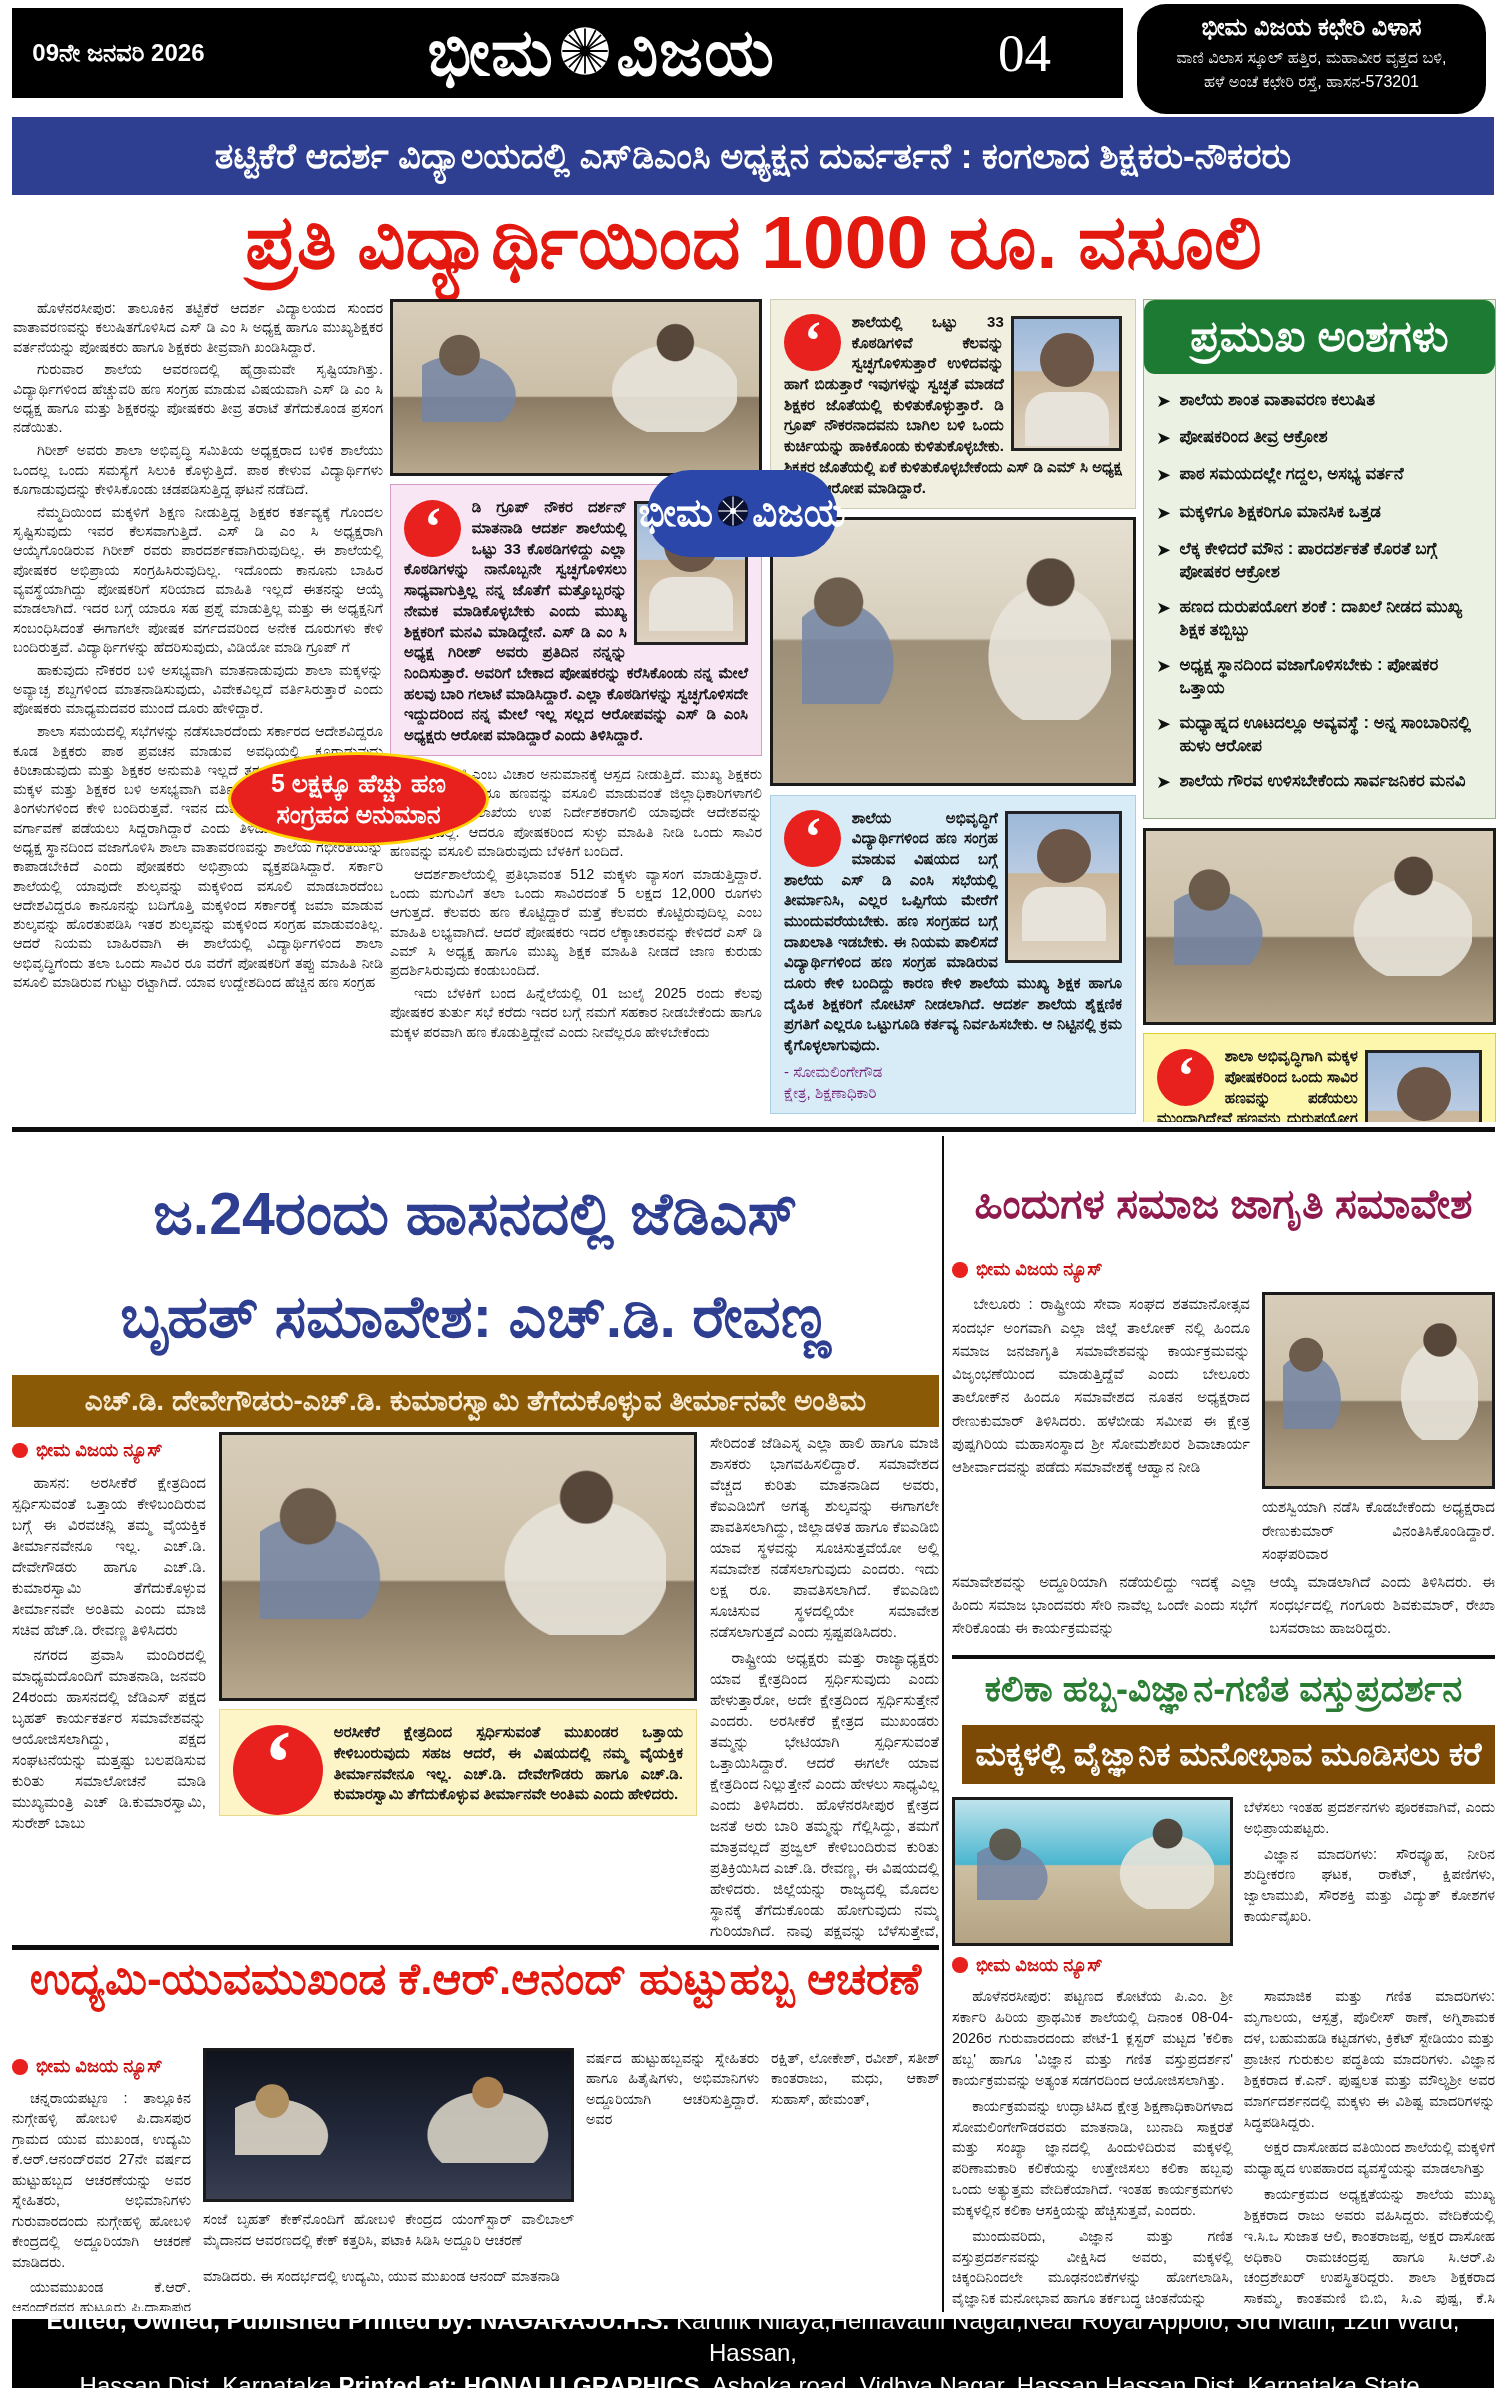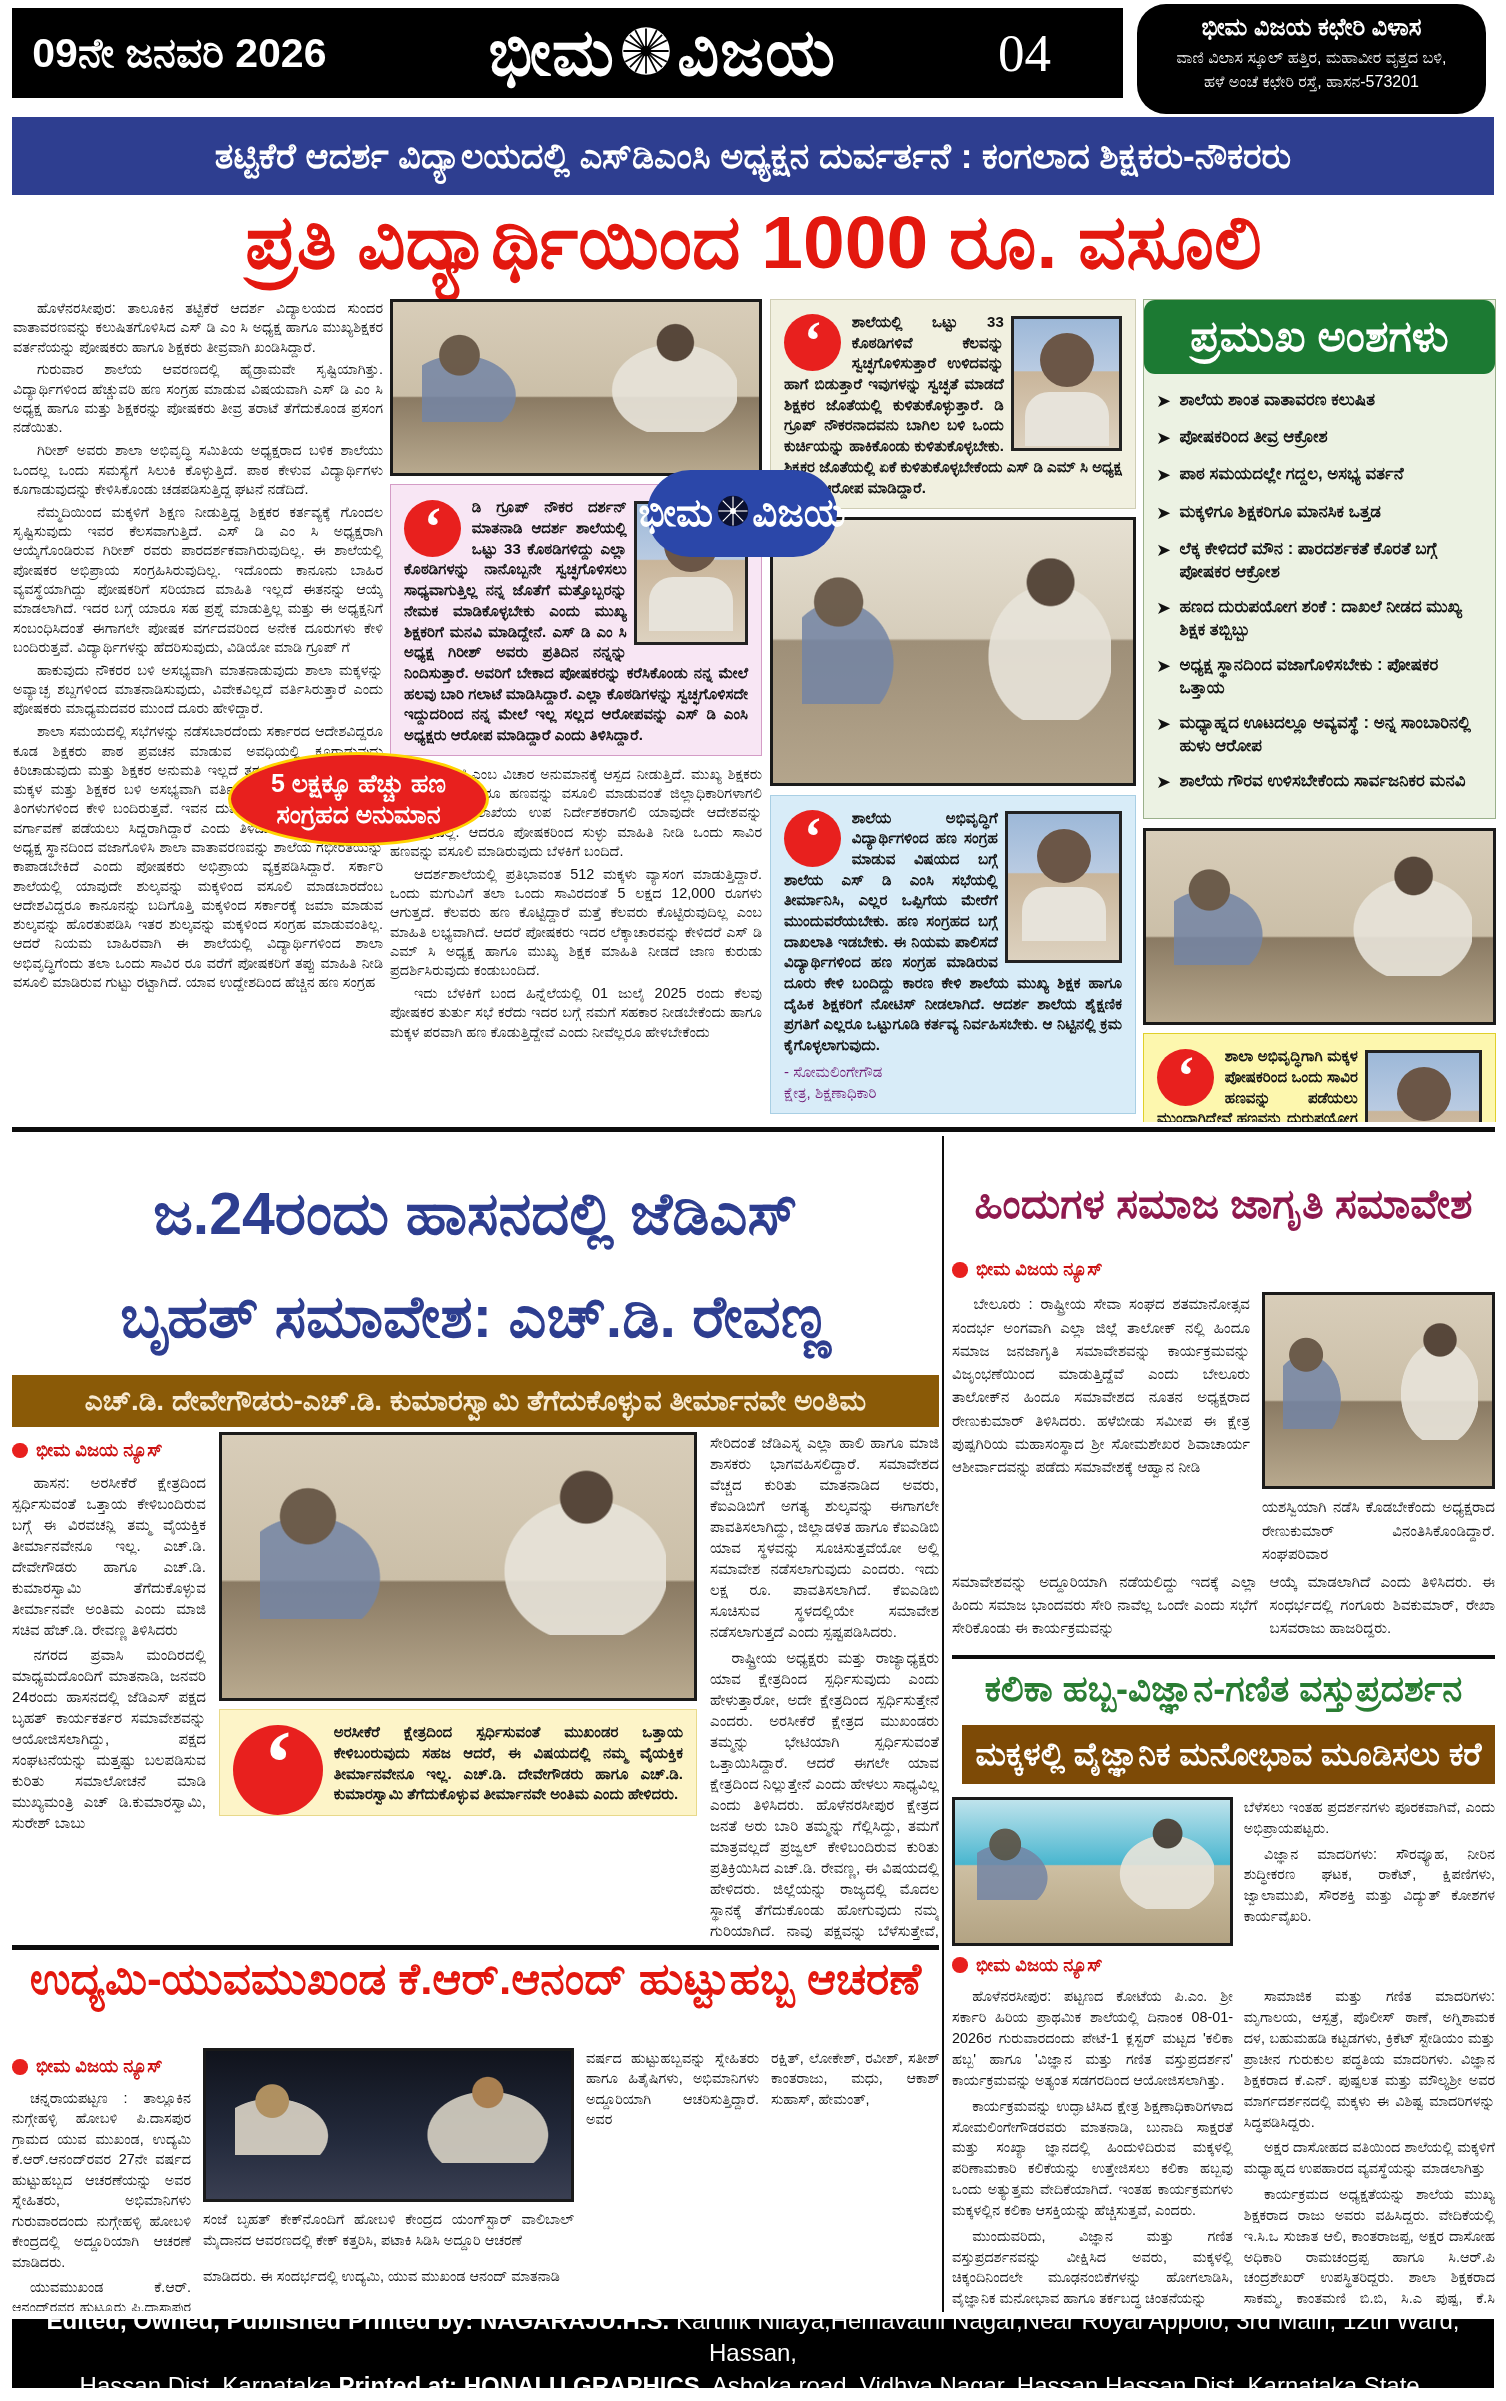--- a/index.html
+++ b/index.html
@@ -2,21 +2,21 @@
 <html style="font-size:9.6px"><head>
 <meta charset="utf-8">
 <style>
   html,body{margin:0;padding:0;background:#ffffff;}
   body{font-family:"Liberation Sans","DejaVu Sans",sans-serif;color:#111;}
   .page{position:relative;width:1507px;height:2401px;background:#fff;overflow:hidden;}
   .abs{position:absolute;}
   
   .hdr-bar{left:12px;top:8.4px;width:1111px;height:90px;background:#000;color:#fff;
     display:flex;align-items:center;justify-content:space-between;}
-  .hdr-date{font-size:41px;font-weight:bold;padding-left:20.3px;white-space:nowrap;}
+  .hdr-date{font-size:24px;font-weight:bold;padding-left:20.3px;white-space:nowrap;}
   .hdr-mast{font-size:65px;font-weight:bold;display:flex;align-items:center;gap:6px;letter-spacing:1.2px;}
   .hdr-page{font-size:53px;font-family:"Liberation Serif","DejaVu Serif",serif;padding-right:72px;}
   .chakra{display:inline-block;}
   .addr-box{left:1137px;top:3.6px;width:349px;height:110px;background:#000;color:#fff;border-radius:29px;
     text-align:center;padding-top:9.6px;box-sizing:border-box;}
   .addr-title{font-size:24px;font-weight:bold;margin-bottom:4.8px;}
   .addr-line{font-size:16px;line-height:1.5;}
   
   .kicker{left:12px;top:117px;width:1482px;height:78px;background:#2e3e90;color:#fff;
     display:flex;align-items:center;justify-content:center;font-size:35px;font-weight:bold;text-align:center;}
@@ -354,21 +354,21 @@
           <span>ಭೀಮ ವಿಜಯ ನ್ಯೂಸ್</span>
         </div>
       </div>
       <div>
         <p class="noind">ಬೆಳೆಸಲು ಇಂತಹ ಪ್ರದರ್ಶನಗಳು ಪೂರಕವಾಗಿವೆ, ಎಂದು ಅಭಿಪ್ರಾಯಪಟ್ಟರು.</p>
         <p>ವಿಜ್ಞಾನ ಮಾದರಿಗಳು: ಸೌರವ್ಯೂಹ, ನೀರಿನ ಶುದ್ಧೀಕರಣ ಘಟಕ, ರಾಕೆಟ್, ಕ್ಷಿಪಣಿಗಳು, ಜ್ವಾಲಾಮುಖಿ, ಸೌರಶಕ್ತಿ ಮತ್ತು ವಿದ್ಯುತ್ ಕೋಶಗಳ ಕಾರ್ಯವೈಖರಿ.</p>
       </div>
     </div>
     <div class="kal-row">
       <div style="flex:0 0 281px;">
-        <p>ಹೊಳೆನರಸೀಪುರ: ಪಟ್ಟಣದ ಕೋಟೆಯ ಪಿ.ಎಂ. ಶ್ರೀ ಸರ್ಕಾರಿ ಹಿರಿಯ ಪ್ರಾಥಮಿಕ ಶಾಲೆಯಲ್ಲಿ ದಿನಾಂಕ 08-01-2026ರ ಗುರುವಾರದಂದು ಪೇಟೆ-1 ಕ್ಲಸ್ಟರ್ ಮಟ್ಟದ 'ಕಲಿಕಾ ಹಬ್ಬ' ಹಾಗೂ 'ವಿಜ್ಞಾನ ಮತ್ತು ಗಣಿತ ವಸ್ತುಪ್ರದರ್ಶನ' ಕಾರ್ಯಕ್ರಮವನ್ನು ಅತ್ಯಂತ ಸಡಗರದಿಂದ ಆಯೋಜಿಸಲಾಗಿತ್ತು.</p>
+        <p>ಹೊಳೆನರಸೀಪುರ: ಪಟ್ಟಣದ ಕೋಟೆಯ ಪಿ.ಎಂ. ಶ್ರೀ ಸರ್ಕಾರಿ ಹಿರಿಯ ಪ್ರಾಥಮಿಕ ಶಾಲೆಯಲ್ಲಿ ದಿನಾಂಕ 08-04-2026ರ ಗುರುವಾರದಂದು ಪೇಟೆ-1 ಕ್ಲಸ್ಟರ್ ಮಟ್ಟದ 'ಕಲಿಕಾ ಹಬ್ಬ' ಹಾಗೂ 'ವಿಜ್ಞಾನ ಮತ್ತು ಗಣಿತ ವಸ್ತುಪ್ರದರ್ಶನ' ಕಾರ್ಯಕ್ರಮವನ್ನು ಅತ್ಯಂತ ಸಡಗರದಿಂದ ಆಯೋಜಿಸಲಾಗಿತ್ತು.</p>
         <p>ಕಾರ್ಯಕ್ರಮವನ್ನು ಉದ್ಘಾಟಿಸಿದ ಕ್ಷೇತ್ರ ಶಿಕ್ಷಣಾಧಿಕಾರಿಗಳಾದ ಸೋಮಲಿಂಗೇಗೌಡರವರು ಮಾತನಾಡಿ, ಬುನಾದಿ ಸಾಕ್ಷರತೆ ಮತ್ತು ಸಂಖ್ಯಾ ಜ್ಞಾನದಲ್ಲಿ ಹಿಂದುಳಿದಿರುವ ಮಕ್ಕಳಲ್ಲಿ ಪರಿಣಾಮಕಾರಿ ಕಲಿಕೆಯನ್ನು ಉತ್ತೇಜಿಸಲು ಕಲಿಕಾ ಹಬ್ಬವು ಒಂದು ಅತ್ಯುತ್ತಮ ವೇದಿಕೆಯಾಗಿದೆ. ಇಂತಹ ಕಾರ್ಯಕ್ರಮಗಳು ಮಕ್ಕಳಲ್ಲಿನ ಕಲಿಕಾ ಆಸಕ್ತಿಯನ್ನು ಹೆಚ್ಚಿಸುತ್ತವೆ, ಎಂದರು.</p>
         <p>ಮುಂದುವರಿದು, ವಿಜ್ಞಾನ ಮತ್ತು ಗಣಿತ ವಸ್ತುಪ್ರದರ್ಶನವನ್ನು ವೀಕ್ಷಿಸಿದ ಅವರು, ಮಕ್ಕಳಲ್ಲಿ ಚಿಕ್ಕಂದಿನಿಂದಲೇ ಮೂಢನಂಬಿಕೆಗಳನ್ನು ಹೋಗಲಾಡಿಸಿ, ವೈಜ್ಞಾನಿಕ ಮನೋಭಾವ ಹಾಗೂ ತರ್ಕಬದ್ಧ ಚಿಂತನೆಯನ್ನು</p>
       </div>
       <div style="flex:1 1 auto;">
         <p>ಸಾಮಾಜಿಕ ಮತ್ತು ಗಣಿತ ಮಾದರಿಗಳು: ಮೃಗಾಲಯ, ಆಸ್ಪತ್ರೆ, ಪೊಲೀಸ್ ಠಾಣೆ, ಅಗ್ನಿಶಾಮಕ ದಳ, ಬಹುಮಹಡಿ ಕಟ್ಟಡಗಳು, ಕ್ರಿಕೆಟ್ ಸ್ಟೇಡಿಯಂ ಮತ್ತು ಪ್ರಾಚೀನ ಗುರುಕುಲ ಪದ್ಧತಿಯ ಮಾದರಿಗಳು. ವಿಜ್ಞಾನ ಶಿಕ್ಷಕರಾದ ಕೆ.ಎನ್. ಪುಷ್ಪಲತ ಮತ್ತು ಮೌಲ್ಯಶ್ರೀ ಅವರ ಮಾರ್ಗದರ್ಶನದಲ್ಲಿ ಮಕ್ಕಳು ಈ ವಿಶಿಷ್ಟ ಮಾದರಿಗಳನ್ನು ಸಿದ್ಧಪಡಿಸಿದ್ದರು.</p>
         <p>ಅಕ್ಷರ ದಾಸೋಹದ ವತಿಯಿಂದ ಶಾಲೆಯಲ್ಲಿ ಮಕ್ಕಳಿಗೆ ಮಧ್ಯಾಹ್ನದ ಉಪಹಾರದ ವ್ಯವಸ್ಥೆಯನ್ನು ಮಾಡಲಾಗಿತ್ತು</p>
         <p>ಕಾರ್ಯಕ್ರಮದ ಅಧ್ಯಕ್ಷತೆಯನ್ನು ಶಾಲೆಯ ಮುಖ್ಯ ಶಿಕ್ಷಕರಾದ ರಾಜು ಅವರು ವಹಿಸಿದ್ದರು. ವೇದಿಕೆಯಲ್ಲಿ ಇ.ಸಿ.ಒ ಸುಜಾತ ಆಲಿ, ಕಾಂತರಾಜಪ್ಪ, ಅಕ್ಷರ ದಾಸೋಹ ಅಧಿಕಾರಿ ರಾಮಚಂದ್ರಪ್ಪ ಹಾಗೂ ಸಿ.ಆರ್.ಪಿ ಚಂದ್ರಶೇಖರ್ ಉಪಸ್ಥಿತರಿದ್ದರು. ಶಾಲಾ ಶಿಕ್ಷಕರಾದ ಸಾಕಮ್ಮ, ಕಾಂತಮಣಿ ಬಿ.ಬಿ, ಸಿ.ಎ ಪುಷ್ಪ, ಕೆ.ಸಿ ಪುಷ್ಪಲತಾ, ಇಂದ್ರಾಣಿ, ಕವಿತಾ ಕೆ.ಪಿ, ಪದ್ಮ, ರೇಣುಕಾ, ಶುಭ, ನಾಗರತ್ನ, ಅರುಣ್ ಕುಮಾರಿ, ಫಿದಾ ಫಾತಿಮಾ, ಕಾಂತರಾಜ ಜಿ ಸೇರಿದಂತೆ ಕ್ಲಸ್ಟರ್ ವ್ಯಾಪ್ತಿಯ ವಿವಿಧ ಶಾಲೆಗಳ ಶಿಕ್ಷಕರು ಮತ್ತು ವಿದ್ಯಾರ್ಥಿಗಳು ಭಾಗವಹಿಸಿ ಪ್ರದರ್ಶನವನ್ನು ವೀಕ್ಷಿಸಿ ಯಶಸ್ವಿಗೊಳಿಸಿದರು.</p>
       </div>
     </div>
   </div>

